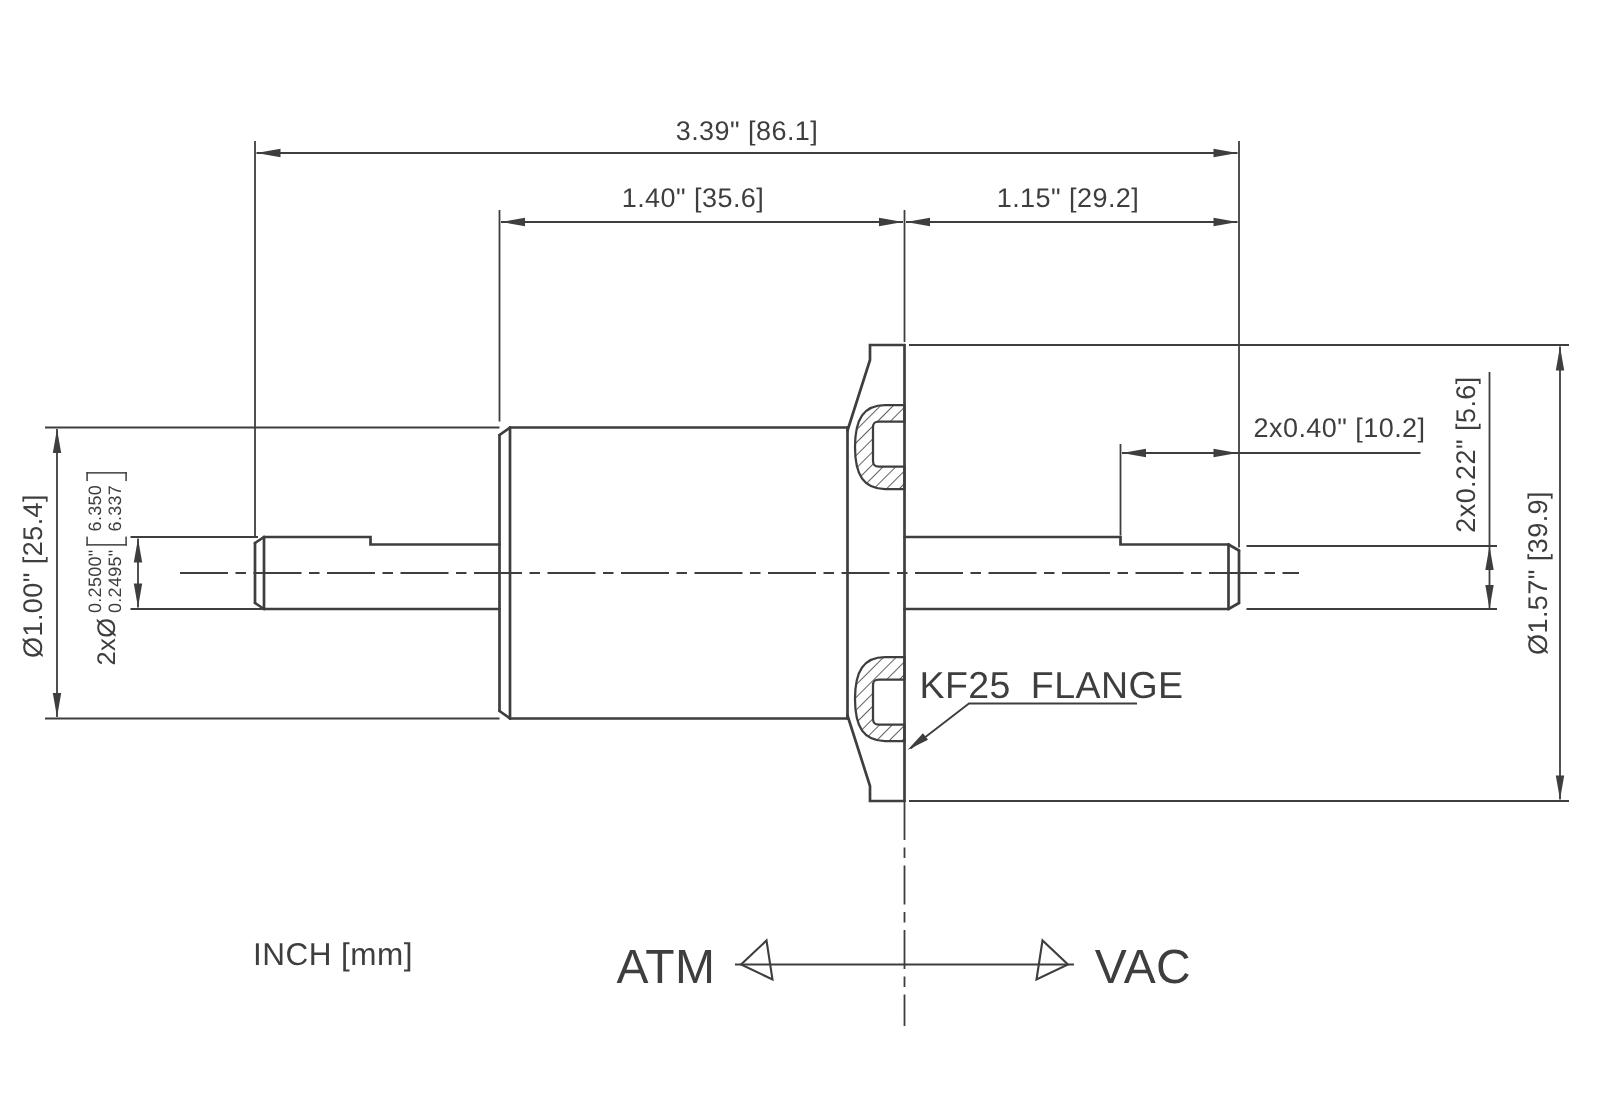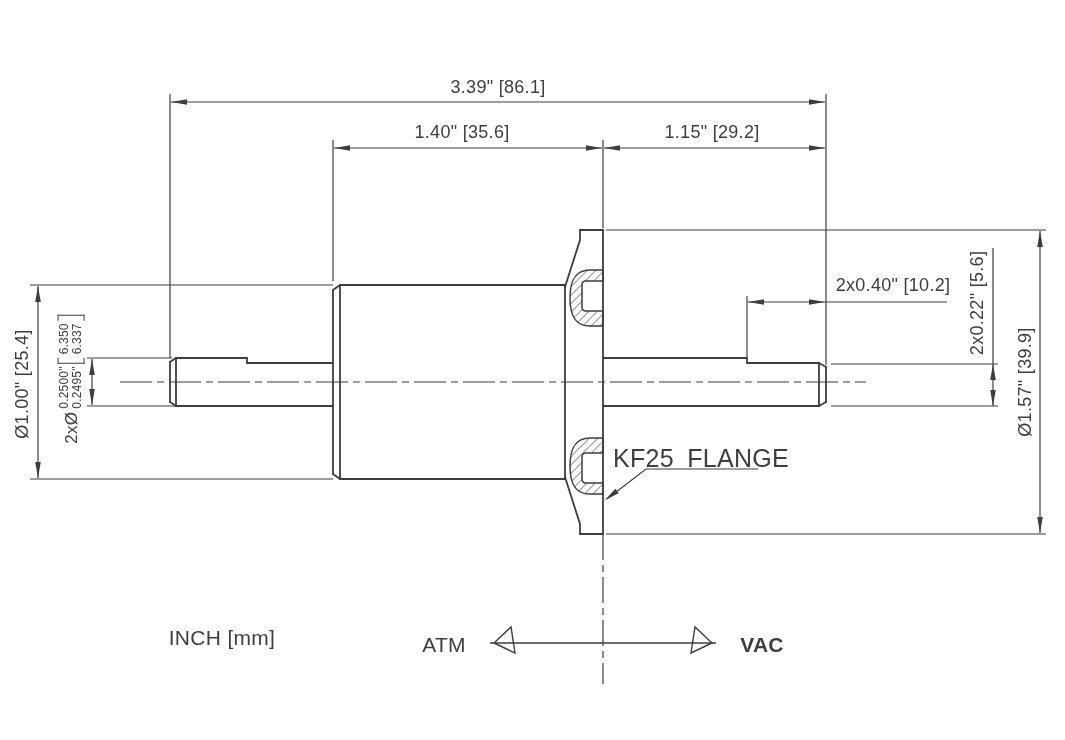--- a/index.html
+++ b/index.html
@@ -10,21 +10,21 @@
   }
   .stage svg { position:absolute; left:0; top:0; }
   .txt {
     position:absolute; white-space:nowrap; color:var(--ink);
     transform:translate(-50%,-50%); line-height:1; letter-spacing:0.3px;
   }
   .txt.rot { transform:translate(-50%,-50%) rotate(-90deg); }
   .dim { font-size:18px; }
   .kf { font-size:25px; word-spacing:6px; }
   .units { font-size:21px; }
-  .side { font-size:21px; }
+  .side { font-size:32px; }
   .tolblock { display:inline-flex; align-items:center; gap:3px; font-size:17px; }
   .stack { display:inline-flex; flex-direction:column; font-size:12px; line-height:1.12; text-align:left; letter-spacing:0.2px; }
   .brk { align-self:stretch; width:5px; }
   .brk.open  { border:1.7px solid var(--ink); border-right:none; }
   .brk.close { border:1.7px solid var(--ink); border-left:none; }
   path, line, polyline { vector-effect:non-scaling-stroke; }
 </style>
 </head>
 <body>
 
@@ -170,15 +170,15 @@
       <span class="brk close"></span>
     </span>
   </div>
 
   <div class="txt kf" style="left:701px; top:458px;">KF25 FLANGE</div>
 
   <div class="txt units" style="left:222px; top:637px;">INCH [mm]</div>
 
   <div class="txt side" style="left:444px; top:644px;">ATM</div>
 
-  <div class="txt side" style="left:762px; top:644px;font-weight:bold;">VAC</div>
+  <div class="txt side" style="left:762px; top:644px;">VAC</div>
 
 </div>
 
 </body></html>

